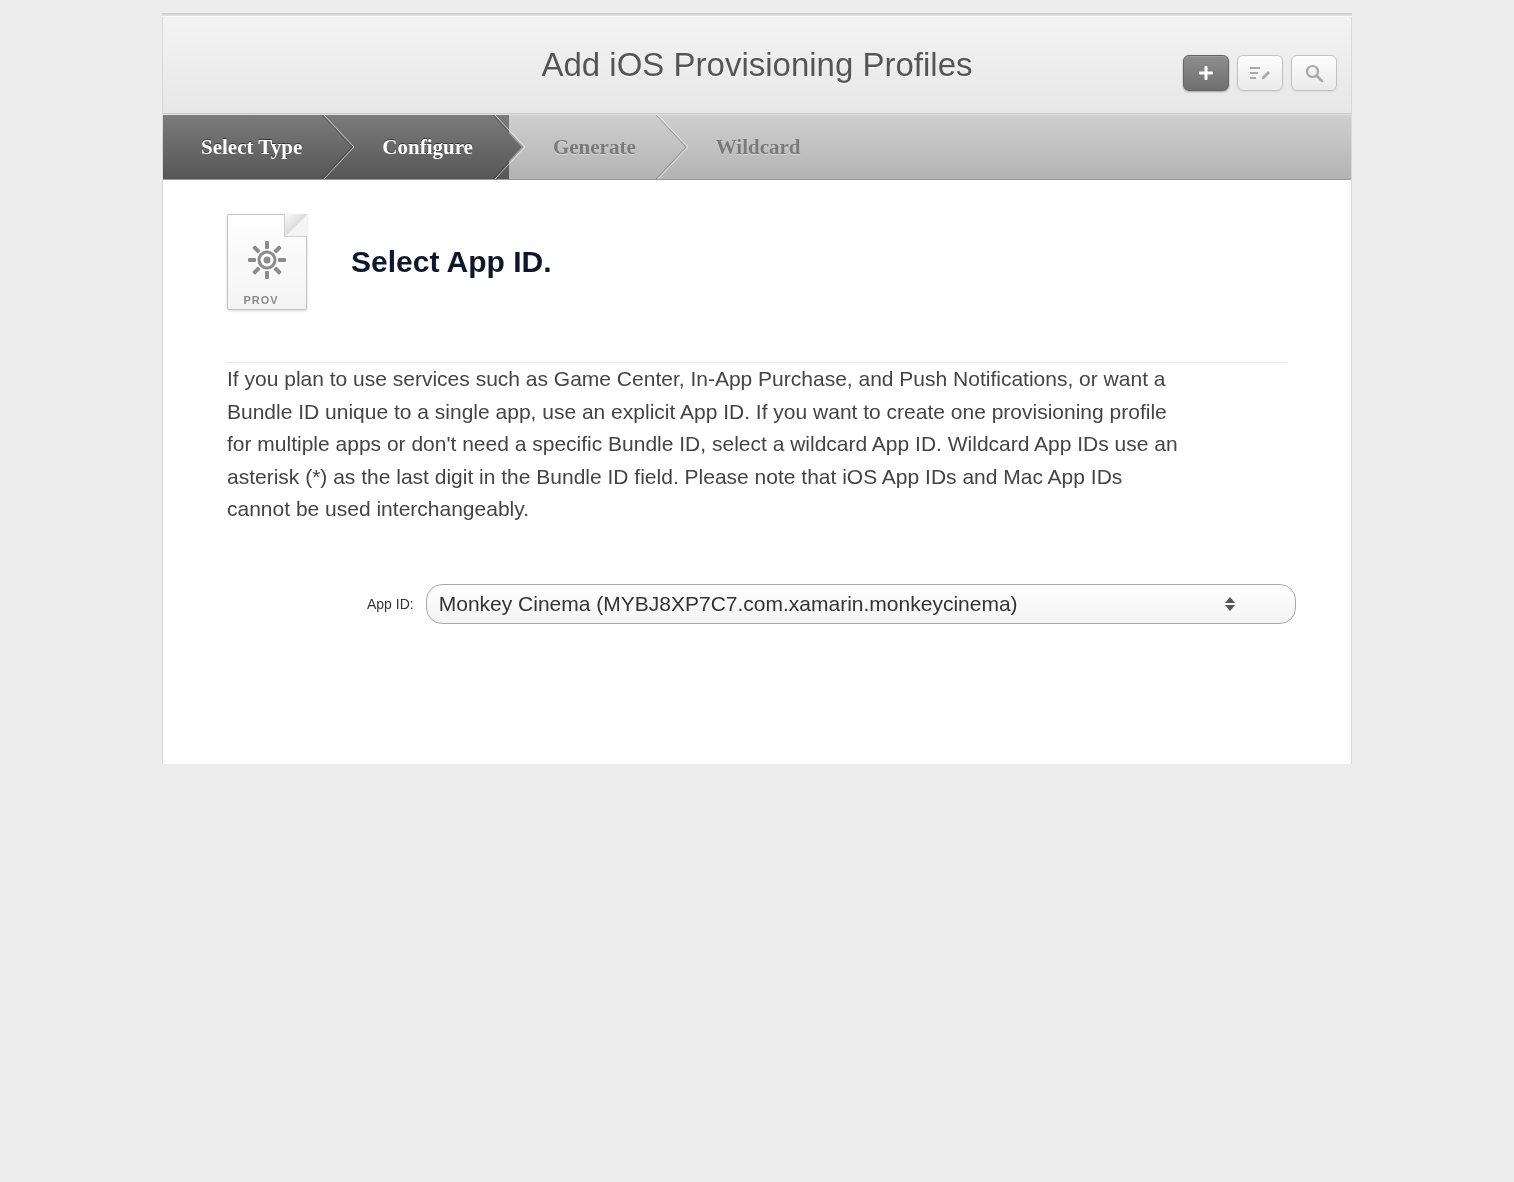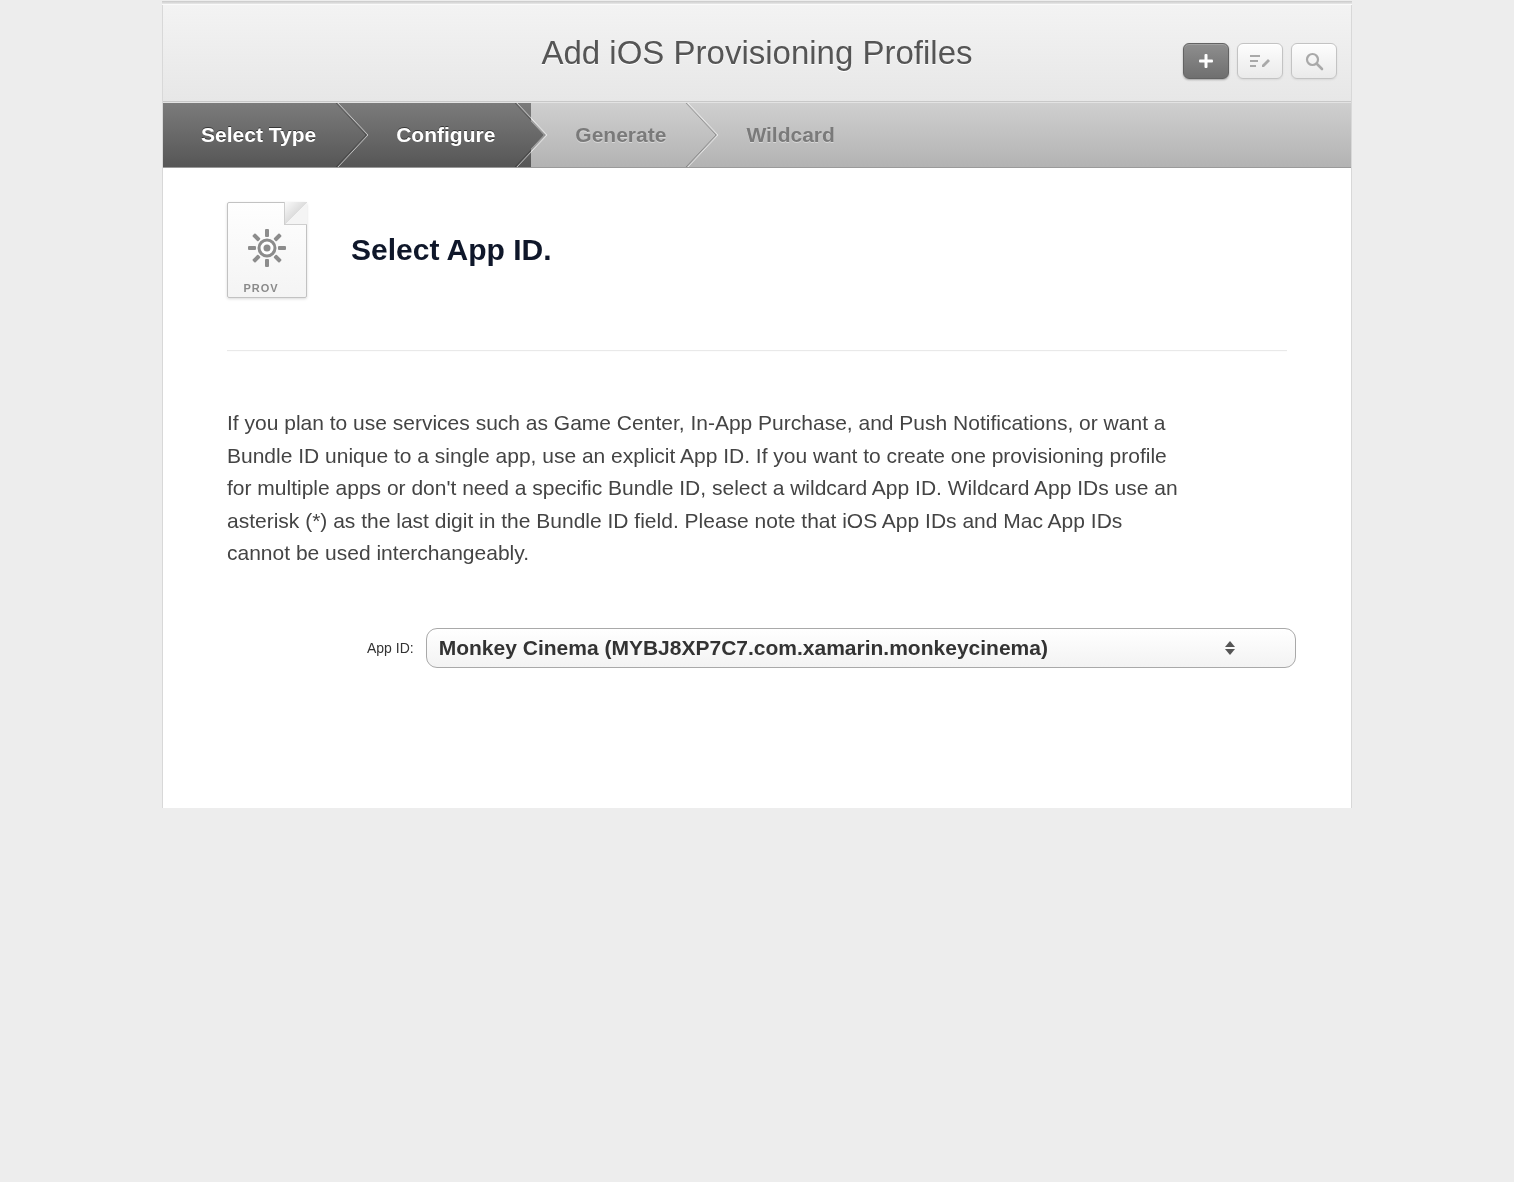--- a/index.html
+++ b/index.html
@@ -5,21 +5,21 @@
   html,body{margin:0;padding:0;height:100%;}
   body{
     background:#ededed;
     font-family:"Lucida Grande","Helvetica Neue",Helvetica,Arial,sans-serif;
     color:#333;
     -webkit-font-smoothing:antialiased;
   }
   .outer{
     width:1190px;
     margin:0 auto;
-    padding-top:1px;
+    padding-top:13px;
   }
   .top-sep{
     height:3px;
     background:linear-gradient(#c9c9c9,#e8e8e8);
     border-bottom:1px solid #fafafa;
   }
   .app{
     background:#eeeeee;
     border-left:1px solid #d8d8d8;
     border-right:1px solid #d8d8d8;
@@ -70,20 +70,21 @@
   
   .steps{
     height:64px;
     background:linear-gradient(#cfcfcf,#b3b3b3);
     border-top:1px solid #e3e3e3;
     border-bottom:1px solid #9a9a9a;
     display:flex;
     align-items:stretch;
     position:relative;
     overflow:hidden;
+    font-family:Liberation Serif, serif;
   }
   .step{
     position:relative;
     display:flex;
     align-items:center;
     height:100%;
     font-size:21px;
     font-weight:600;
     color:#666;
     text-shadow:0 1px 0 rgba(255,255,255,0.4);
@@ -163,21 +164,20 @@
     color:#8a8a8a;
     font-weight:600;
   }
   .section-title{
     font-family:"Myriad Pro","Helvetica Neue",Helvetica,Arial,sans-serif;
     font-size:30px;
     font-weight:700;
     color:#0f172a;
   }
   .description{
-    margin-top:56px;
     font-size:21px;
     line-height:1.55;
     color:#444;
     max-width:960px;
   }
   .form-row{
     margin-top:58px;
     display:flex;
     align-items:center;
     gap:12px;
@@ -189,30 +189,30 @@
   }
   .select-wrap{
     flex:1;
     max-width:820px;
     position:relative;
   }
   .select{
     width:100%;
     height:38px;
     border:1px solid #a9a9a9;
-    border-radius:11px;
+    border-radius:16px;
     background:linear-gradient(#ffffff,#f3f3f3);
     box-shadow:inset 0 1px 0 #fff,0 1px 0 #fff;
     font-size:21px;
     color:#333;
     padding:0 36px 0 12px;
     display:flex;
     align-items:center;
     cursor:default;
-    overflow:hidden;white-space:nowrap;text-overflow:ellipsis;font-weight:bold;
+    overflow:hidden;white-space:nowrap;text-overflow:ellipsis;
   }
   .select-wrap .carets{
     position:absolute;
     right:8px;top:0;bottom:0;
     width:16px;
     display:flex;flex-direction:column;justify-content:center;align-items:center;gap:2px;
     pointer-events:none;
   }
   .carets .up,.carets .down{
     width:0;height:0;

